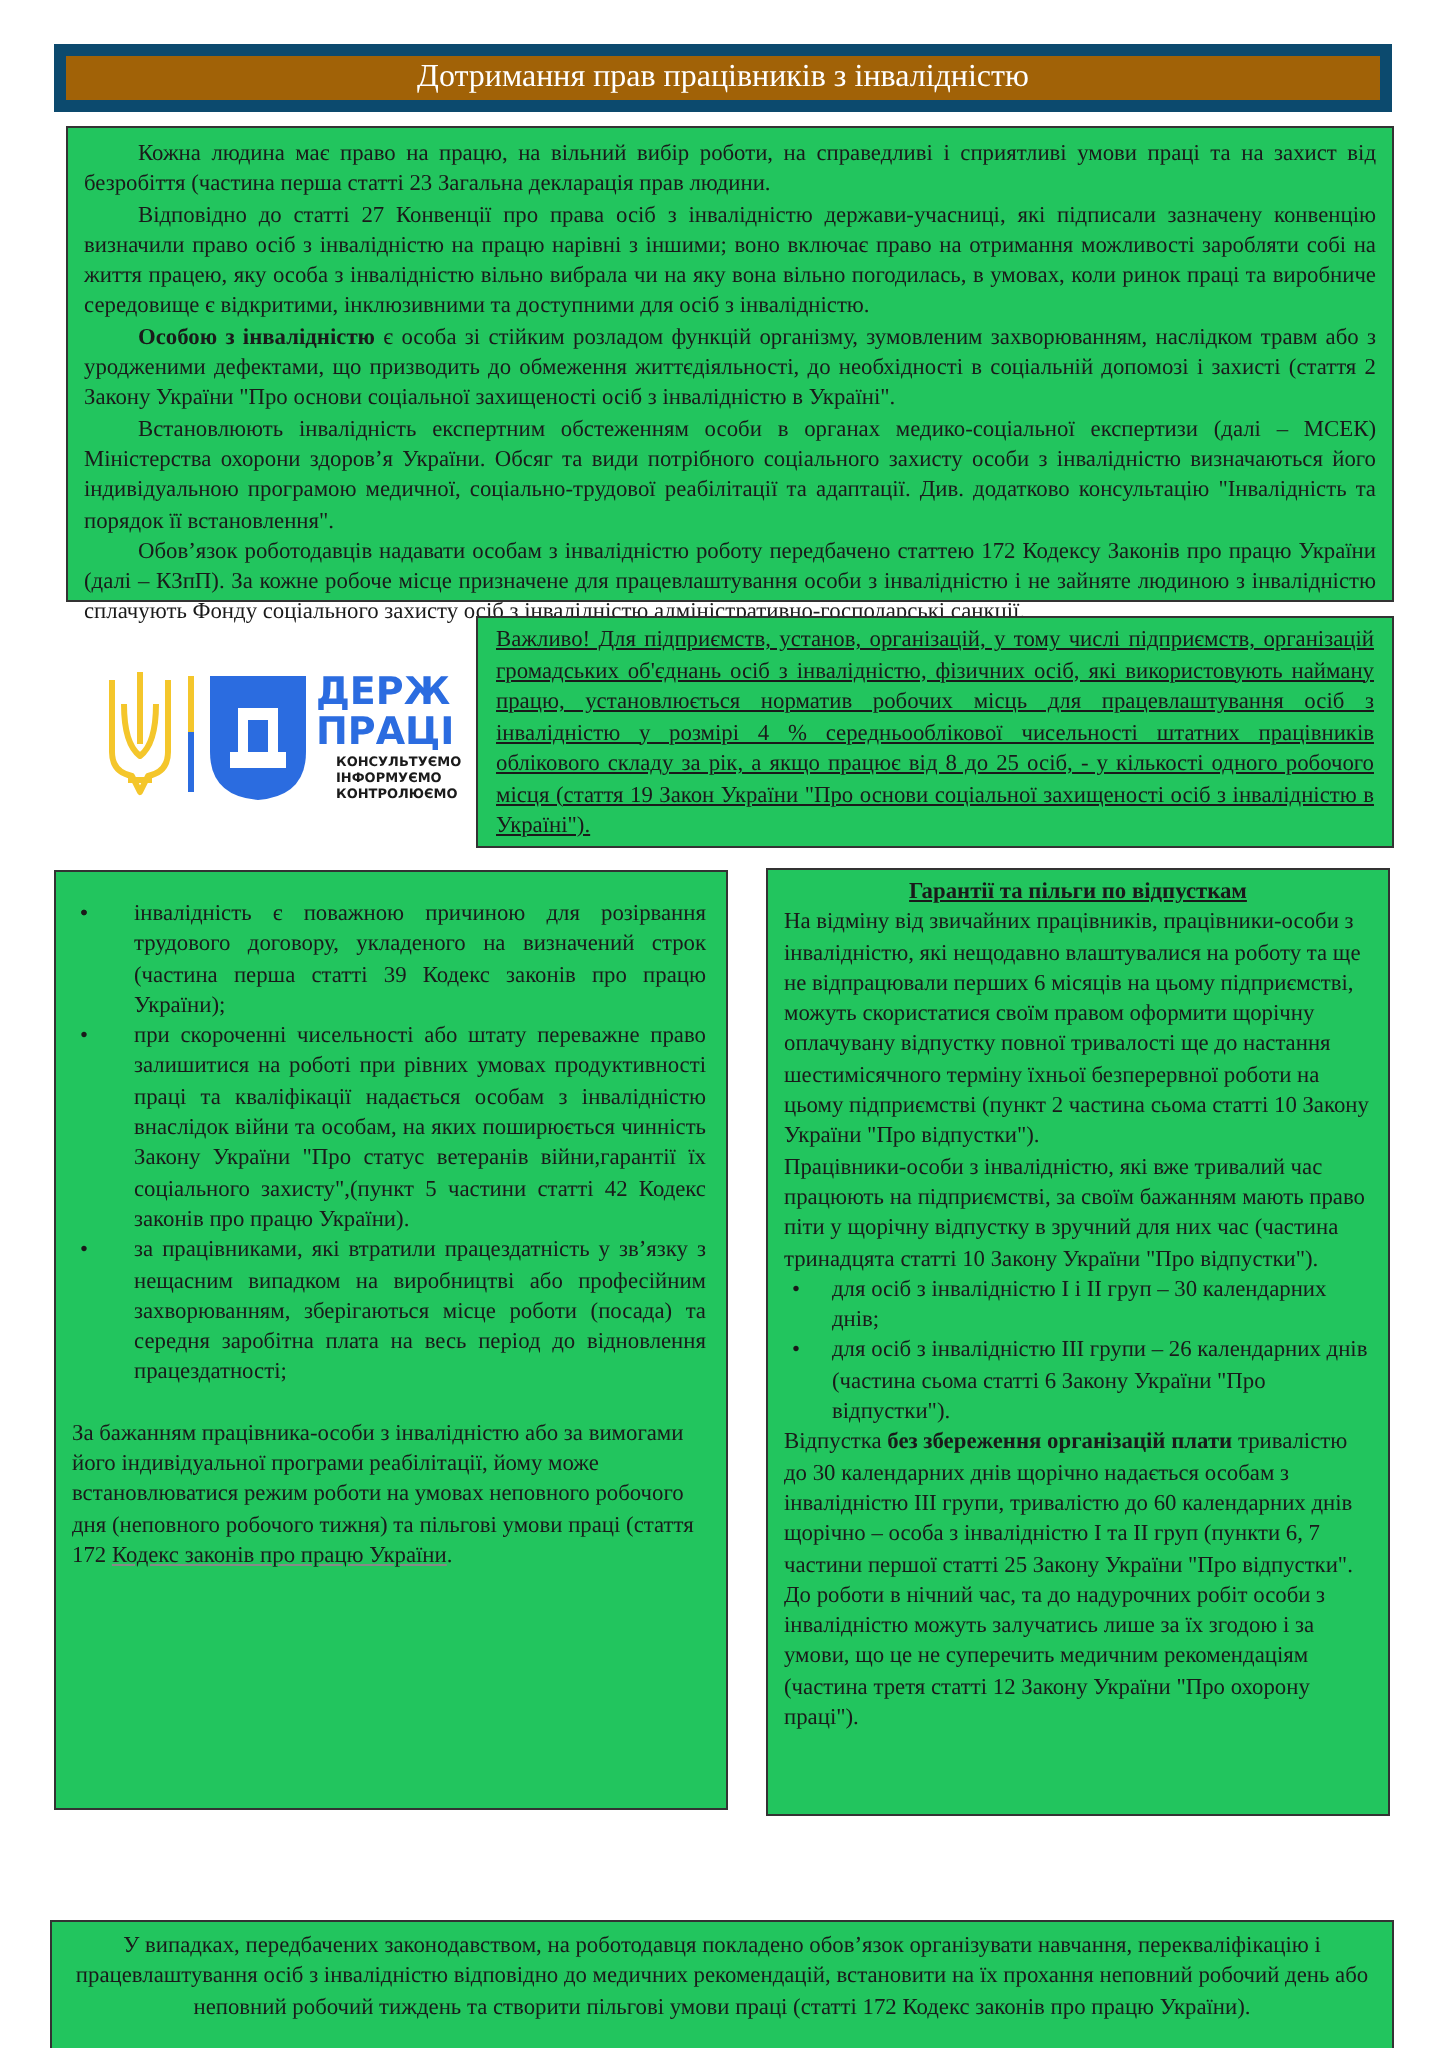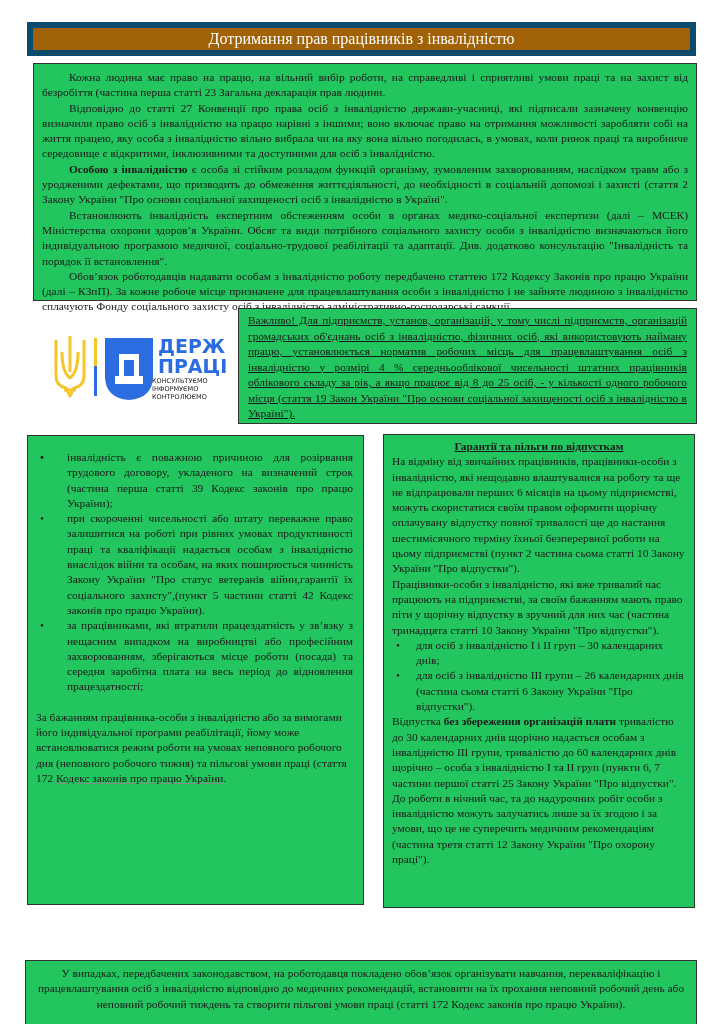--- a/index.html
+++ b/index.html
@@ -59,21 +59,21 @@
     <rect x="42" y="6" width="3" height="28" fill="#f4c62b"></rect>
     <rect x="42" y="34" width="3" height="30" fill="#2b6ce0"></rect>
 
     <path d="M53 6 L101 6 L101 44 Q101 66 77 68 Q53 66 53 44 Z" fill="#2b6ce0"></path>
     <path d="M67 22 L87 22 L87 44 L91 44 L91 52 L63 52 L63 44 L67 44 Z M72 28 L72 44 L82 44 L82 28 Z" fill="#ffffff" fill-rule="evenodd"></path>
   </svg>
   <div style="position:absolute;left:106px;top:4px;font-family:'DejaVu Sans',sans-serif;font-weight:bold;color:#2b6ce0;font-size:19px;line-height:20px;">
     <div>ДЕРЖ</div>
     <div>ПРАЦІ</div>
   </div>
-  <div style="position:absolute;left:100px;top:45px;font-family:'DejaVu Sans',sans-serif;font-weight:normal;color:#1a1a1a;font-size:6.5px;line-height:8px;">
+  <div style="position:absolute;left:116px;top:45px;font-family:'DejaVu Sans',sans-serif;font-weight:bold;color:#1a1a1a;font-size:6.5px;line-height:8px;">
     <div>КОНСУЛЬТУЄМО</div>
     <div>ІНФОРМУЄМО</div>
     <div>КОНТРОЛЮЄМО</div>
   </div>
 </div>
 
 <div class="abs box important">
   <span>Важливо! Для підприємств, установ, організацій, у тому числі підприємств, організацій громадських об'єднань осіб з інвалідністю, фізичних осіб, які використовують найману працю, установлюється норматив робочих місць для працевлаштування осіб з інвалідністю у розмірі 4 % середньооблікової чисельності штатних працівників облікового складу за рік, а якщо працює від 8 до 25 осіб, - у кількості одного робочого місця (стаття 19 Закон України "Про основи соціальної захищеності осіб з інвалідністю в Україні").</span>
 </div>
 

